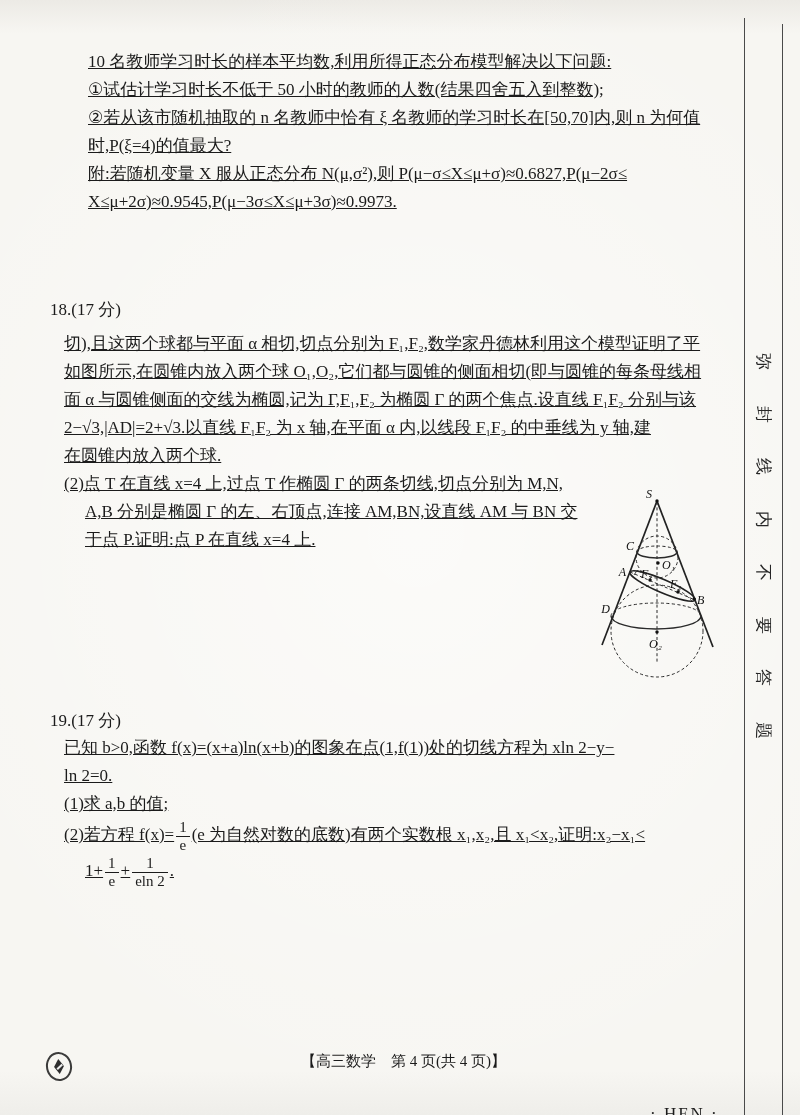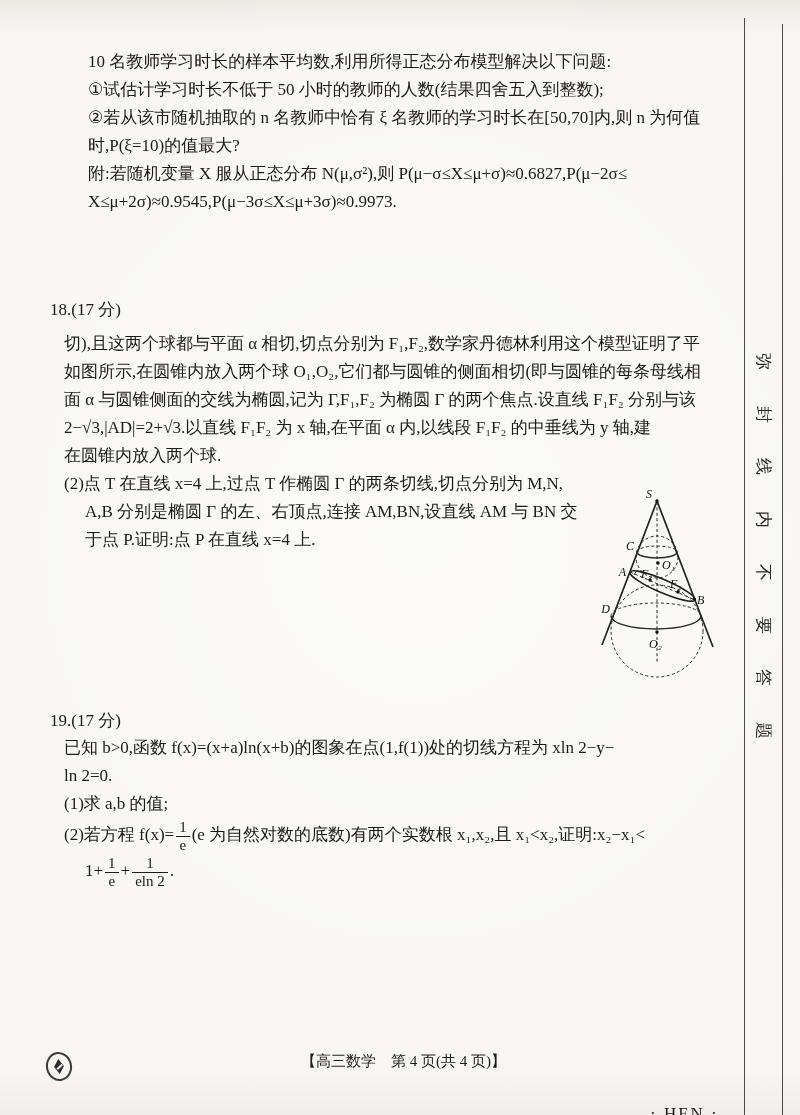--- a/index.html
+++ b/index.html
@@ -8,21 +8,21 @@
     background:#f6f5f1;
     font-family:"Liberation Serif","DejaVu Serif","DejaVu Sans",serif;
     color:#1b1b1b;
   }
   .page{
     position:absolute;inset:0;
     background:
       radial-gradient(90% 70% at 52% 48%, rgba(255,255,255,0.55), rgba(255,255,255,0) 75%),
       linear-gradient(180deg,#eceae5 0%,#f7f6f2 3%,#f7f6f2 96%,#efeeea 100%);
   }
-  .textblock{position:absolute;font-size:17px;}
+  .textblock{position:absolute;font-size:17px;text-decoration:underline;}
   .tline{min-height:28px;line-height:28px;white-space:nowrap;}
   .tline.ind1{padding-left:21px;}
   .pnum{position:absolute;font-size:17px;line-height:28px;white-space:nowrap;}
   .frac{display:inline-block;vertical-align:middle;text-align:center;line-height:1.1;margin:1px 2px;}
   .frac .num{display:block;font-size:15px;padding:0 3px;}
   .frac .den{display:block;font-size:15px;padding:0 3px;border-top:1.2px solid #1b1b1b;}
 
   
   .vline{position:absolute;width:1.2px;background:#4a4a4a;}
   .vline.left{left:744px;top:18px;bottom:0;}
@@ -61,21 +61,21 @@
 </style>
 </head>
 <body>
 
 <div class="page">
 
   <div class="textblock" style="left:88px;top:48px;">
       <div class="tline">10 名教师学习时长的样本平均数,利用所得正态分布模型解决以下问题:</div>
       <div class="tline">①试估计学习时长不低于 50 小时的教师的人数(结果四舍五入到整数);</div>
       <div class="tline">②若从该市随机抽取的 n 名教师中恰有 ξ 名教师的学习时长在[50,70]内,则 n 为何值</div>
-      <div class="tline">时,P(ξ=10)的值最大?</div>
+      <div class="tline">时,P(ξ=4)的值最大?</div>
       <div class="tline">附:若随机变量 X 服从正态分布 N(μ,σ²),则 P(μ−σ≤X≤μ+σ)≈0.6827,P(μ−2σ≤</div>
       <div class="tline">X≤μ+2σ)≈0.9545,P(μ−3σ≤X≤μ+3σ)≈0.9973.</div>
     </div>
 
   <div class="pnum" style="left:50px;top:296px;">18.(17 分)</div>
   <div class="textblock" style="left:64px;top:330px;">
       <div class="tline">切),且这两个球都与平面 α 相切,切点分别为 F₁,F₂,数学家丹德林利用这个模型证明了平</div>
       <div class="tline">如图所示,在圆锥内放入两个球 O₁,O₂,它们都与圆锥的侧面相切(即与圆锥的每条母线相</div>
       <div class="tline">面 α 与圆锥侧面的交线为椭圆,记为 Γ,F₁,F₂ 为椭圆 Γ 的两个焦点.设直线 F₁F₂ 分别与该</div>
       <div class="tline">2−√3,|AD|=2+√3.以直线 F₁F₂ 为 x 轴,在平面 α 内,以线段 F₁F₂ 的中垂线为 y 轴,建</div>

